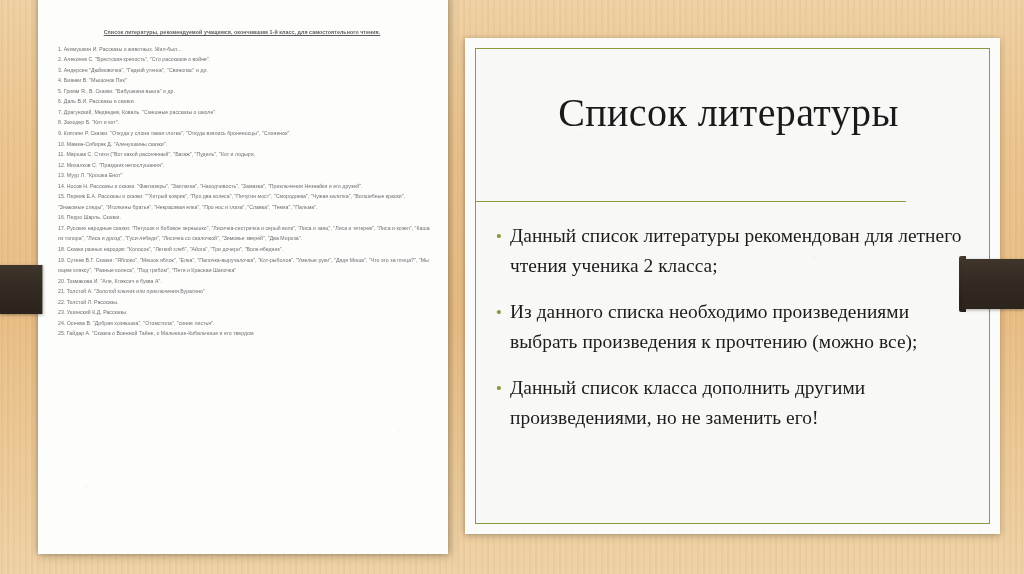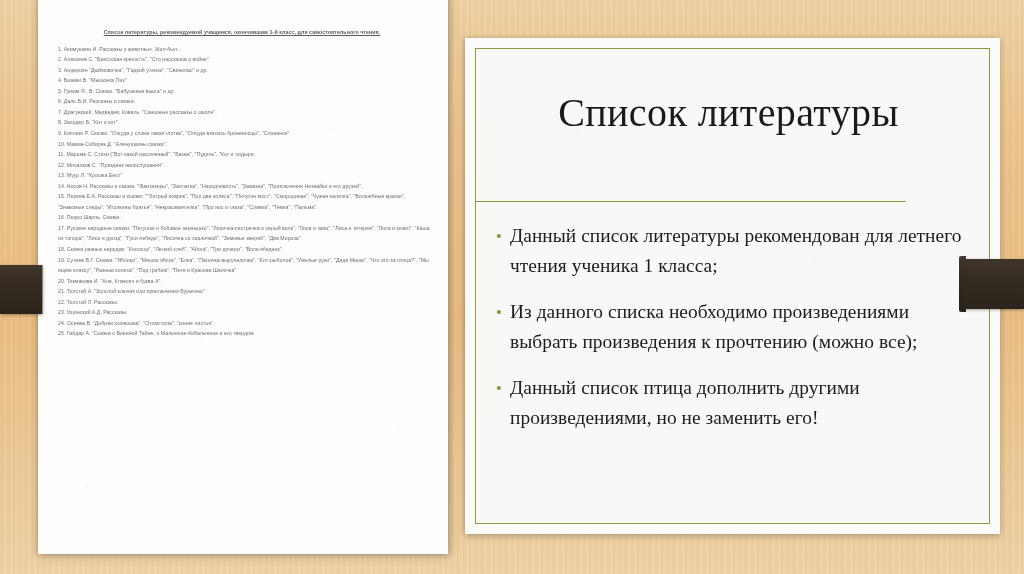--- a/index.html
+++ b/index.html
@@ -205,29 +205,29 @@
     </div>
   </div>
 
   <div id="slide-outer">
     <div id="slide-frame" style="border-color: rgb(138, 154, 60);">
       <h1 id="slide-title">Список литературы</h1>
       <div id="title-rule" style="border-top-color: rgb(138, 154, 60);"></div>
       <div id="bullets">
           <div class="bullet">
             <span class="bullet-dot" style="color: rgb(138, 154, 60);">•</span>
-            <span class="bullet-text">Данный список литературы рекомендован для летнего чтения ученика 1 класса;</span>
+            <span class="bullet-text">Данный список литературы рекомендован для летнего чтения ученика 2 класса;</span>
           </div>
           <div class="bullet">
             <span class="bullet-dot" style="color: rgb(138, 154, 60);">•</span>
             <span class="bullet-text">Из данного списка необходимо произведениями выбрать произведения к прочтению (можно все);</span>
           </div>
           <div class="bullet">
             <span class="bullet-dot" style="color: rgb(138, 154, 60);">•</span>
-            <span class="bullet-text">Данный список птица дополнить другими произведениями, но не заменить его!</span>
+            <span class="bullet-text">Данный список класса дополнить другими произведениями, но не заменить его!</span>
           </div>
         </div>
     </div>
   </div>
 
   <div class="strap" id="strap-left"></div>
   <div id="strap-right-cap"></div>
   <div class="strap" id="strap-right"></div>
 
 </div>

